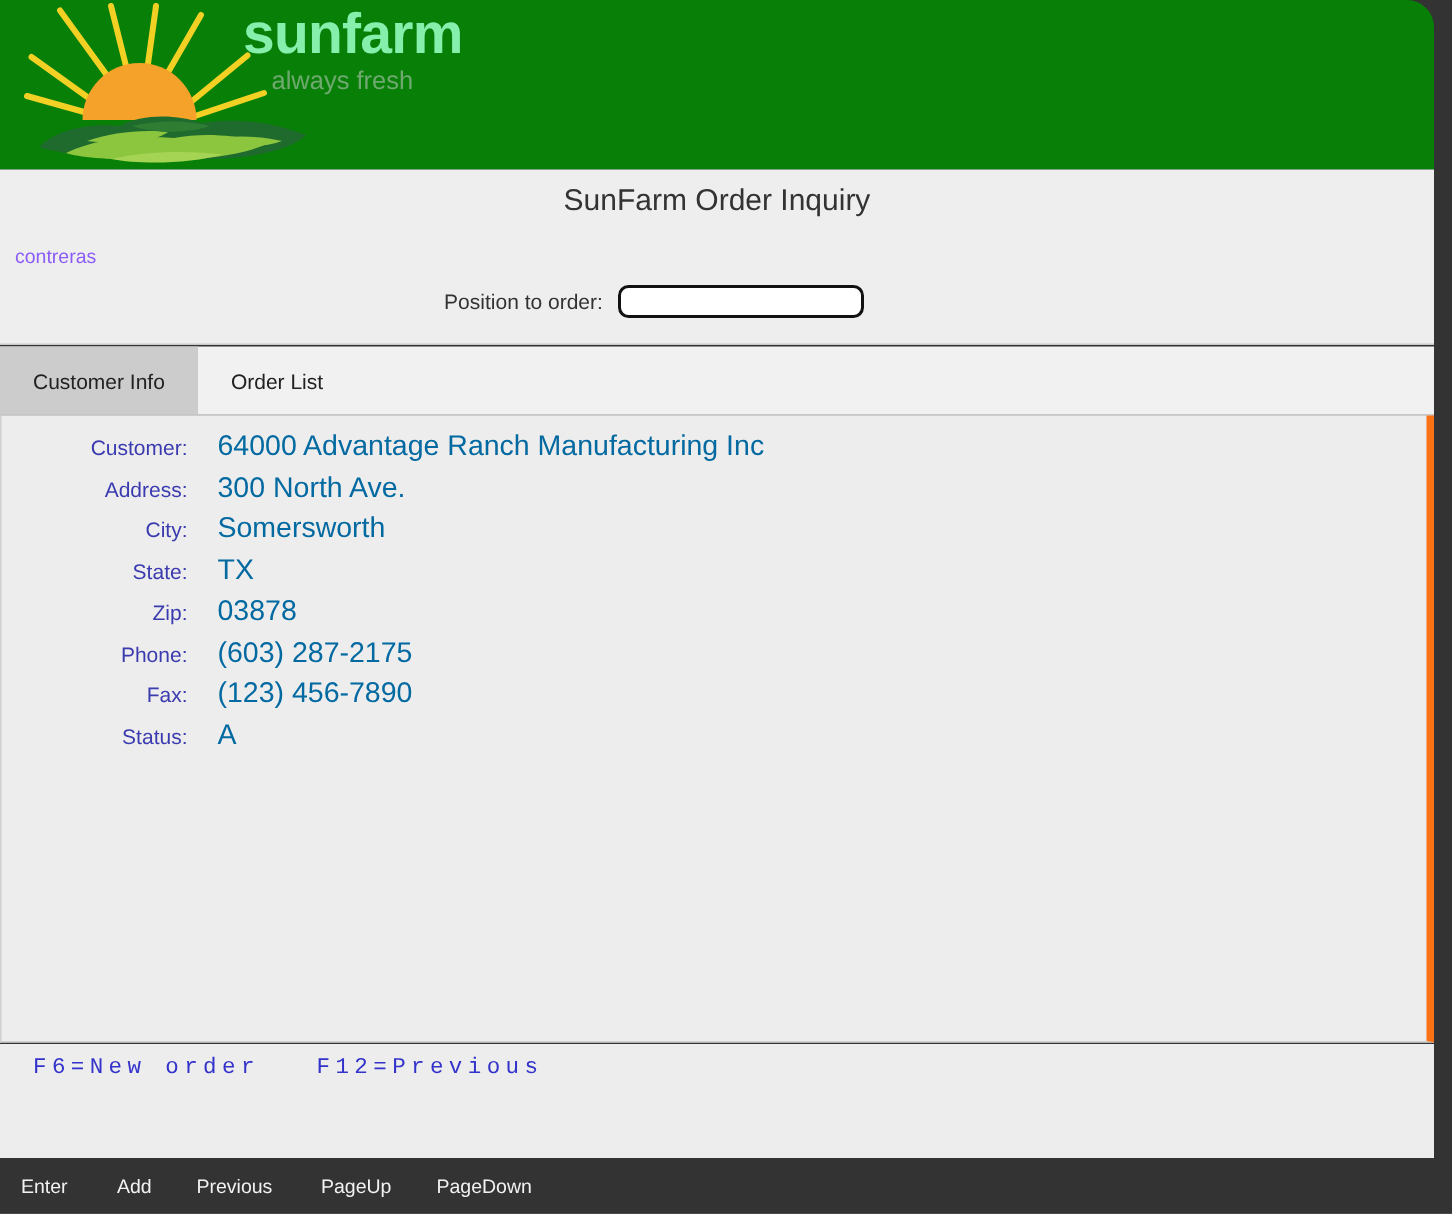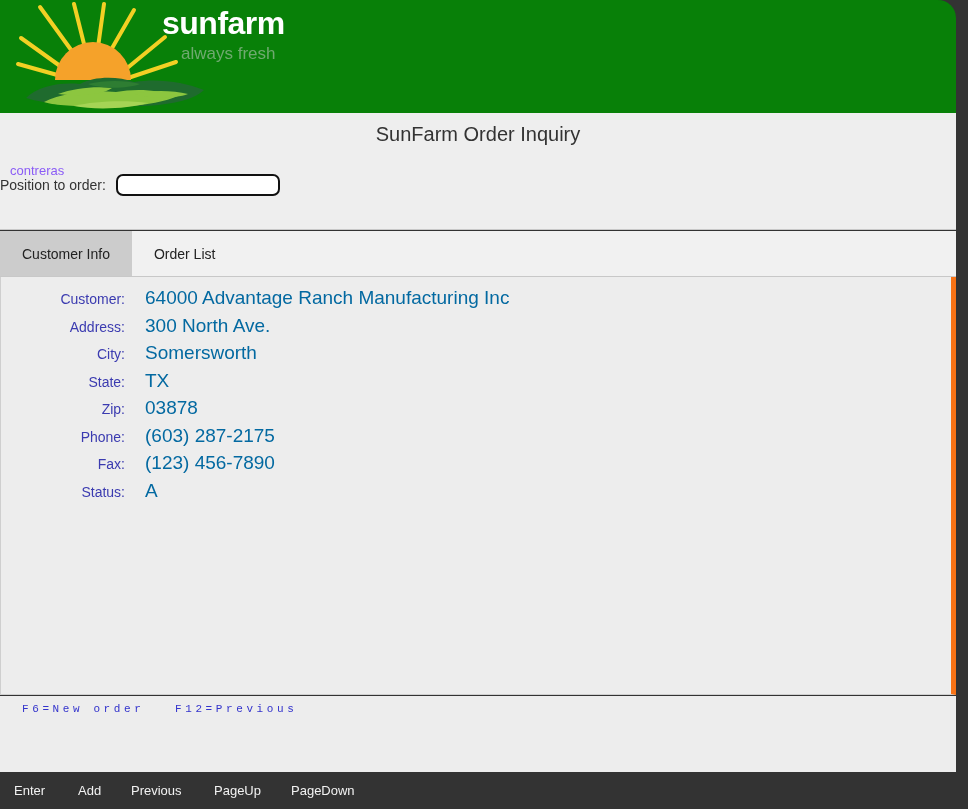--- a/index.html
+++ b/index.html
@@ -31,23 +31,23 @@
     position: absolute;
     left: 8px; top: 2px;
     width: 215px; height: 110px;
   }
   .brand {
     position: absolute;
     left: 162px; top: 2px;
     width: 400px;
   }
   .brand-name {
-    font-size: 32px;
+    font-size: 38px;
     font-weight: bold;
-    color: #ffffff;
+    color: #86efac;
     letter-spacing: -0.5px;
     line-height: 42px;
     margin: 0;
   }
   .brand-tagline {
     font-size: 17px;
     color: #6FA96F;
     line-height: 20px;
     margin: 0;
     padding-left: 19px;
@@ -71,23 +71,24 @@
     color: #333333;
   }
   .user-name {
     position: absolute;
     left: 10px; top: 50px;
     font-size: 13px;
     color: #8b5cf6;
   }
   .position-row {
     position: absolute;
-    left: 0; top: 61px;
+    left: 0; top: 77px;
     width: 872px;
     display: flex;
+    justify-content: center;
     align-items: center;
   }
   .position-label {
     font-size: 14px;
     color: #333333;
     margin-right: 10px;
   }
   .position-input {
     width: 164px;
     height: 22px;
@@ -162,21 +163,21 @@
     position: absolute;
     left: 0; top: 696px;
     width: 956px;
     height: 76px;
     background: #ededed;
   }
   .fkeys-text {
     position: absolute;
     left: 22px; top: 7px;
     font-family: "Liberation Mono", monospace;
-    font-size: 11px;
+    font-size: 15px;
     color: #3333cc;
     letter-spacing: 3.6px;
     white-space: pre;
   }
 
   
   .toolbar {
     position: absolute;
     left: 0; top: 772px;
     width: 968px;

